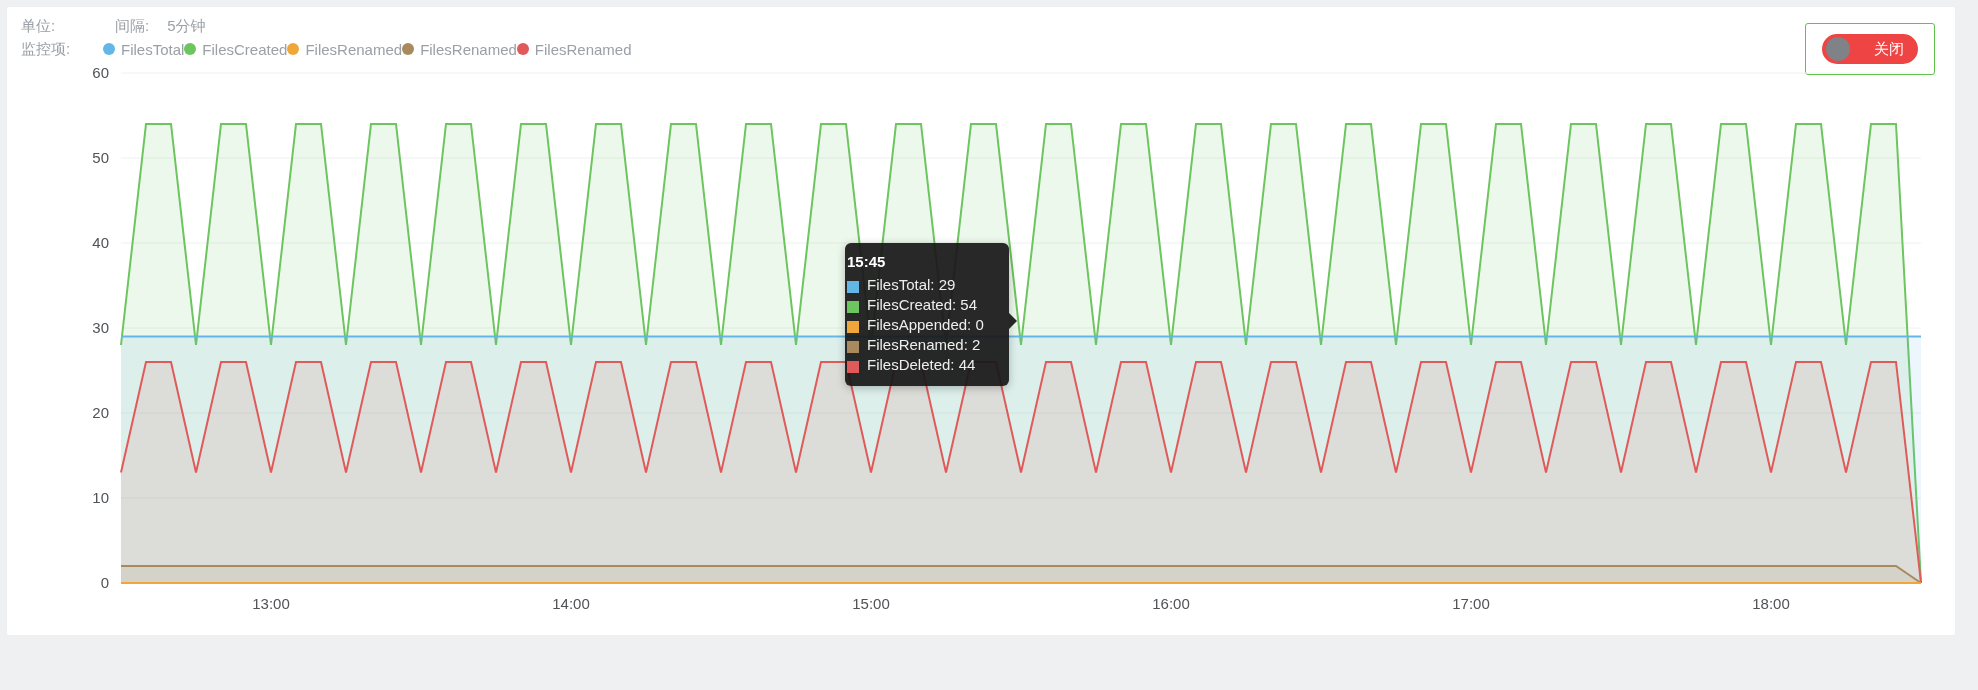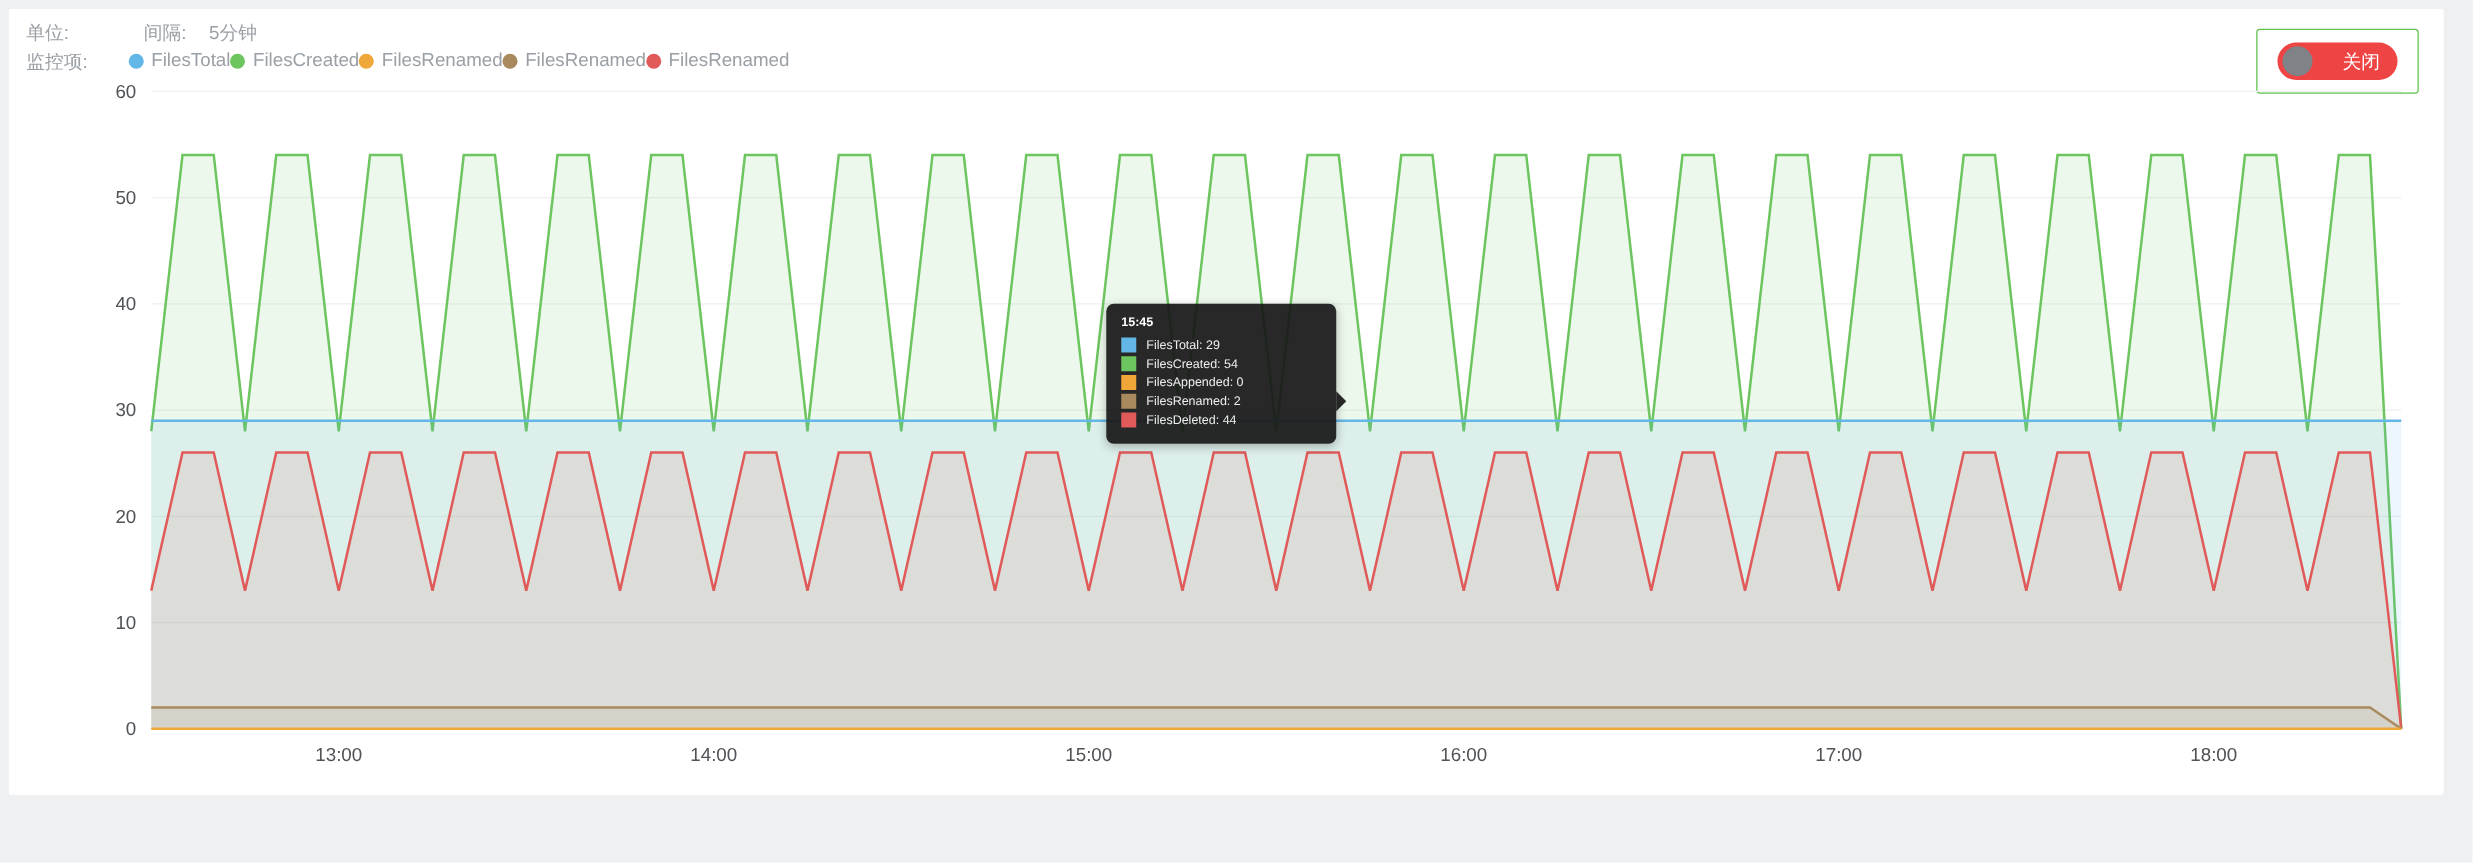--- a/index.html
+++ b/index.html
@@ -8,21 +8,21 @@
   .meta-row{font-size:15px;color:#9aa0a6;margin-bottom:4px;display:flex;align-items:center;gap:18px;}
   .meta-label{min-width:58px;}
   .legend-row{display:flex;align-items:center;gap:24px;font-size:15px;color:#9aa0a6;}
   .legend-item{display:inline-flex;align-items:center;gap:6px;cursor:pointer;justify-content:center;}
   .swatch{width:12px;height:12px;border-radius:50%;display:inline-block;}
   .chart-wrap{position:relative;margin-top:4px;}
   .axis-label{fill:#505357;font-size:15px;}
   .grid-line{stroke:#eef0f1;stroke-width:1;}
   .series-line{fill:none;stroke-width:2;}
   .series-area{opacity:0.12;}
-  .tooltip{position:absolute;left:864px;top:180px;background:rgba(24,24,24,0.93);color:#eee;border-radius:6px;padding:10px 12px;font-size:10px;min-width:160px;box-shadow:0 2px 8px rgba(0,0,0,0.25);}
+  .tooltip{position:absolute;left:824px;top:180px;background:rgba(24,24,24,0.93);color:#eee;border-radius:6px;padding:10px 2px;font-size:15px;min-width:160px;box-shadow:0 2px 8px rgba(0,0,0,0.25);}
   .tooltip-time{font-weight:700;color:#fff;margin-bottom:6px;}
   .tooltip-row{display:flex;align-items:flex-end;gap:8px;margin:3px 0;}
   .tooltip-sw{width:12px;height:12px;display:inline-block;}
   .tooltip::after{content:"";position:absolute;right:-8px;top:70px;width:0;height:0;border-top:8px solid transparent;border-bottom:8px solid transparent;border-left:8px solid rgba(24,24,24,0.93);}
   .toggle-box{position:absolute;right:6px;top:6px;border:1px solid #5ec24b;border-radius:3px;width:128px;height:50px;display:flex;align-items:center;justify-content:center;}
   .toggle{width:96px;height:30px;border-radius:30px;background:#ef4444;display:flex;align-items:center;color:#fff;font-size:15px;position:relative;cursor:pointer;}
   .toggle-knob{width:24px;height:24px;border-radius:50%;background:#7f8286;margin-left:4px;}
   .toggle-label{position:absolute;right:14px;}
   .header-block{position:relative;}
 </style>

